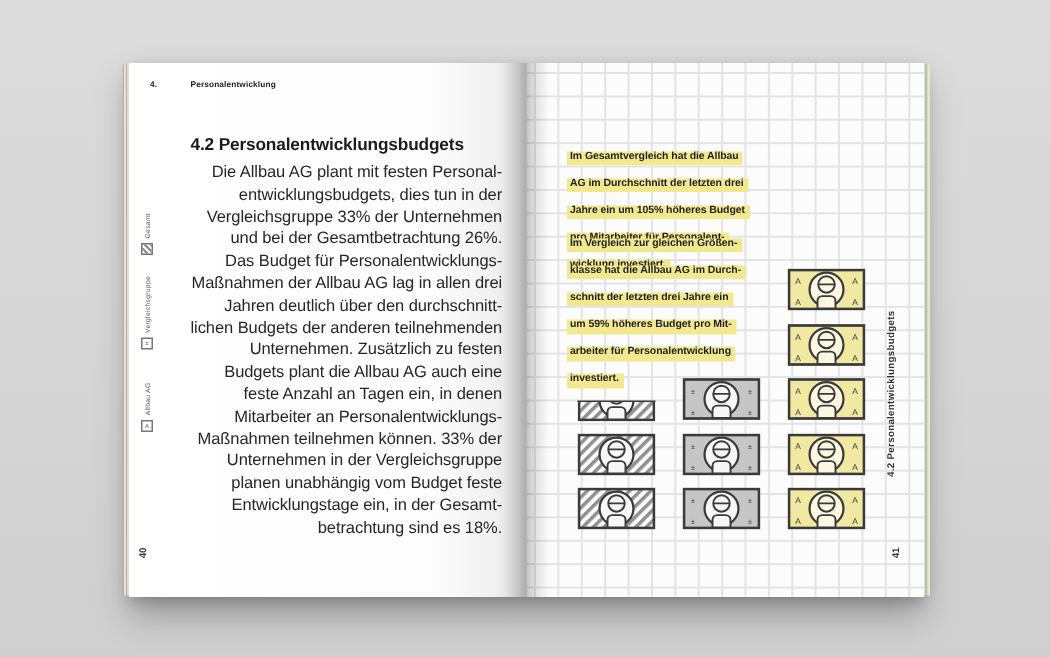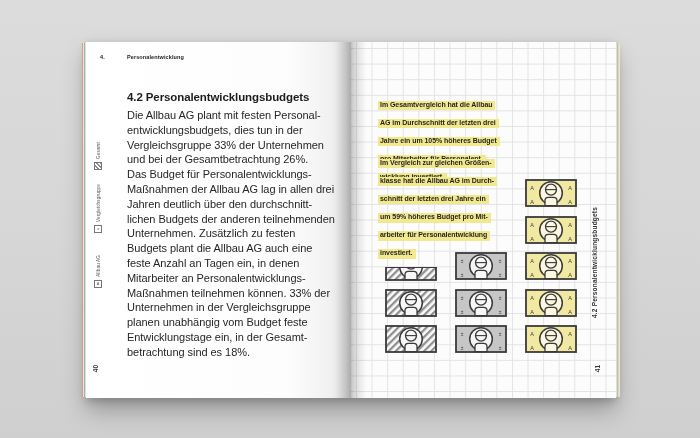--- a/index.html
+++ b/index.html
@@ -47,20 +47,21 @@
 
   
   .runhead{position:absolute;top:12px;font-size:5.5px;font-weight:bold;color:#222;letter-spacing:.1px;}
   .runhead.num{left:14px;}
   .runhead.title{left:41px;}
   .section-title{position:absolute;left:41px;top:49px;font-size:11.5px;font-weight:bold;color:#1c1c1c;letter-spacing:-.1px;}
   .body-text{
     position:absolute;left:41px;top:66px;
     font-size:11px;line-height:14.8px;color:#262626;letter-spacing:-.05px;
     white-space:pre;
+    text-align:right;
   }
   .v-text{writing-mode:vertical-rl;transform:rotate(180deg);display:inline-block;}
   .legend{position:absolute;left:5px;top:100px;width:14px;}
   .legend-item{position:absolute;left:0;width:14px;display:flex;flex-direction:column;align-items:center;}
   .legend-item .lbl{font-size:4.5px;color:#555;letter-spacing:.2px;margin-bottom:3px;}
   .swatch{width:8px;height:8px;border:1px solid #777;background:#fff;
     display:flex;align-items:center;justify-content:center;font-size:4px;color:#555;box-sizing:border-box;}
   .swatch.hatched{
     background:repeating-linear-gradient(45deg,#fff 0 1.5px,#8f8f8f 1.5px 3px);
   }

